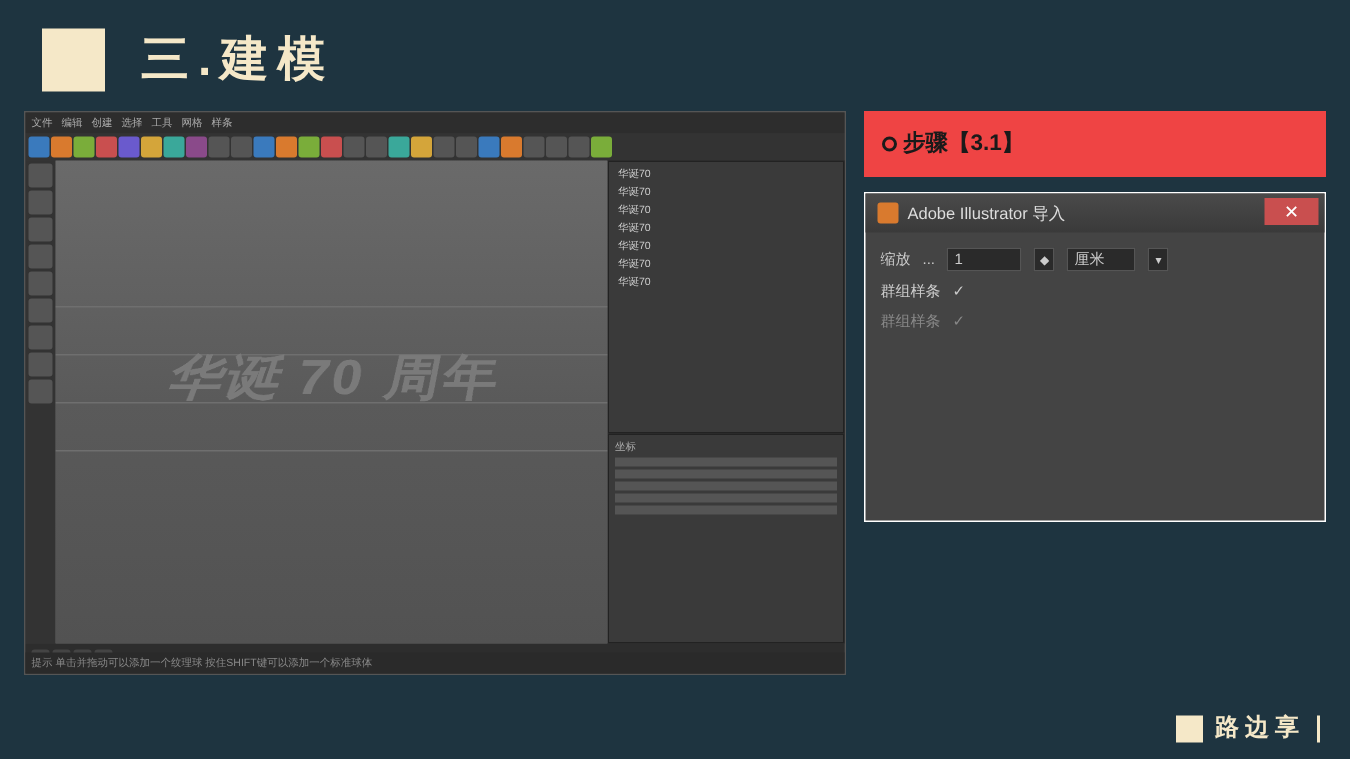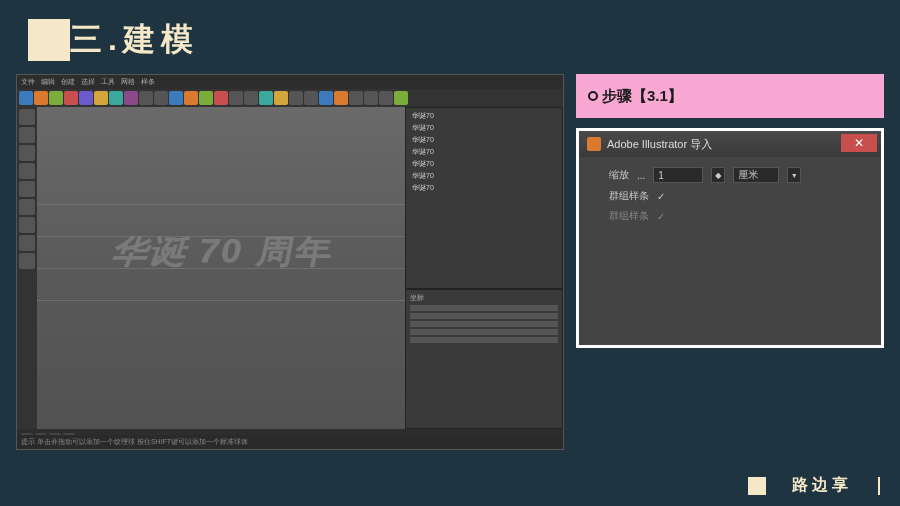--- a/index.html
+++ b/index.html
@@ -1,17 +1,17 @@
 <!DOCTYPE html>
 <html><head>
 <meta charset="utf-8">
 <style>
 * { margin: 0; padding: 0; box-sizing: border-box; }
 body { width: 900px; height: 506px; background: #1e3440; font-family: "Microsoft YaHei", sans-serif; position: relative; overflow: hidden; }
-.header { display: flex; align-items: center; padding: 18px 28px 12px; gap: 0; }
+.header { display: flex; align-items: center; padding: 18px 28px 12px; gap: 24px; }
 .header-square { width: 42px; height: 42px; background: #f5e8c8; }
 .header-title { color: #f5e8c8; font-size: 32px; font-weight: bold; letter-spacing: 6px; }
 .content { display: flex; gap: 12px; padding: 0 16px; }
 .left-panel { width: 548px; height: 376px; background: #3a3a3a; border: 1px solid #555; position: relative; }
 .c4d-menubar { height: 14px; background: #2d2d2d; display: flex; align-items: center; padding: 0 4px; gap: 6px; font-size: 7px; color: #aaa; }
 .c4d-toolbar { height: 18px; background: #333; display: flex; align-items: center; padding: 0 2px; gap: 1px; }
 .tb-icon { width: 14px; height: 14px; border-radius: 2px; }
 .c4d-body { display: flex; height: calc(100% - 52px); }
 .c4d-left-tools { width: 20px; background: #333; display: flex; flex-direction: column; gap: 2px; padding-top: 2px; align-items: center; }
 .lt-icon { width: 16px; height: 16px; background: #555; border-radius: 2px; }
@@ -22,34 +22,34 @@
 .c4d-right { width: 158px; background: #333; display: flex; flex-direction: column; }
 .obj-panel { flex: 1; background: #3a3a3a; border: 1px solid #222; font-size: 7px; color: #aaa; padding: 2px; }
 .obj-item { padding: 1px 4px; color: #ccc; }
 .attr-panel { height: 140px; background: #3a3a3a; border: 1px solid #222; font-size: 7px; color: #aaa; padding: 2px; }
 .attr-row { display: flex; gap: 4px; padding: 1px 2px; align-items: center; }
 .attr-bar { height: 6px; background: #555; flex: 1; }
 .c4d-timeline { height: 20px; background: #2d2d2d; display: flex; align-items: center; padding: 0 4px; gap: 2px; }
 .tl-btn { width: 12px; height: 12px; background: #444; border-radius: 2px; }
 .c4d-footer { position: absolute; bottom: 0; left: 0; right: 0; height: 14px; background: #2a2a2a; font-size: 7px; color: #888; padding: 1px 4px; display: flex; align-items: center; }
 .right-col { width: 308px; display: flex; flex-direction: column; gap: 10px; }
-.note-box { background: #f9a8d4; padding: 10px 12px; color: #1a1a1a; font-size: 15px; line-height: 1.6; }
+.note-box { background: #ef4444; padding: 10px 12px; color: #1a1a1a; font-size: 15px; line-height: 1.6; }
 .note-title { font-weight: bold; display: flex; align-items: center; gap: 4px; }
 .bullet { width: 10px; height: 10px; border-radius: 50%; border: 2px solid #1a1a1a; display: inline-block; }
-.dialog { background: #444; border: 3px solid #ffffff; height: 220px; }
+.dialog { background: #444; border: 1px solid #ffffff; height: 220px; }
 .dialog-titlebar { height: 26px; background: linear-gradient(#4a4a4a, #3a3a3a); display: flex; align-items: center; padding: 0 8px; color: #ddd; font-size: 11px; position: relative; }
 .dialog-icon { width: 14px; height: 14px; background: #d97a2e; margin-right: 6px; border-radius: 2px; }
 .dialog-close { position: absolute; right: 4px; top: 3px; width: 36px; height: 18px; background: #c94f4f; display: flex; align-items: center; justify-content: center; color: white; font-size: 12px; }
-.dialog-body { padding: 10px 30px; color: #ccc; font-size: 10px; }
+.dialog-body { padding: 10px 10px; color: #ccc; font-size: 10px; }
 .dlg-row { display: flex; align-items: center; gap: 8px; margin-bottom: 6px; }
 .dlg-input { width: 50px; height: 16px; background: #2a2a2a; border: 1px solid #555; color: #ccc; font-size: 10px; padding: 0 4px; }
 .dlg-select { width: 46px; height: 16px; background: #2a2a2a; border: 1px solid #555; color: #ccc; font-size: 10px; display: flex; align-items: center; padding: 0 4px; }
 .dlg-arrow { width: 14px; height: 16px; background: #2a2a2a; border: 1px solid #555; color: #ccc; font-size: 8px; display: flex; align-items: center; justify-content: center; }
 .check { color: #ccc; }
-.footer { position: absolute; bottom: 10px; right: 20px; display: flex; align-items: center; gap: 26px; }
+.footer { position: absolute; bottom: 10px; right: 20px; display: flex; align-items: center; gap: 8px; }
 .footer-sq { width: 18px; height: 18px; background: #f5e8c8; }
 .footer-txt1 { color: #f5e8c8; font-size: 16px; font-weight: bold; letter-spacing: 4px; }
 .footer-divider { width: 2px; height: 18px; background: #f5e8c8; }
 .footer-box { border: 1px solid #f5e8c8; padding: 0 6px; color: #f5e8c8; font-size: 14px; letter-spacing: 4px; display: flex; align-items: center; gap: 6px; }
 .footer-dot { width: 6px; height: 6px; background: #f5e8c8; }
 </style>
 </head>
 <body>
 
 <div class="header">

